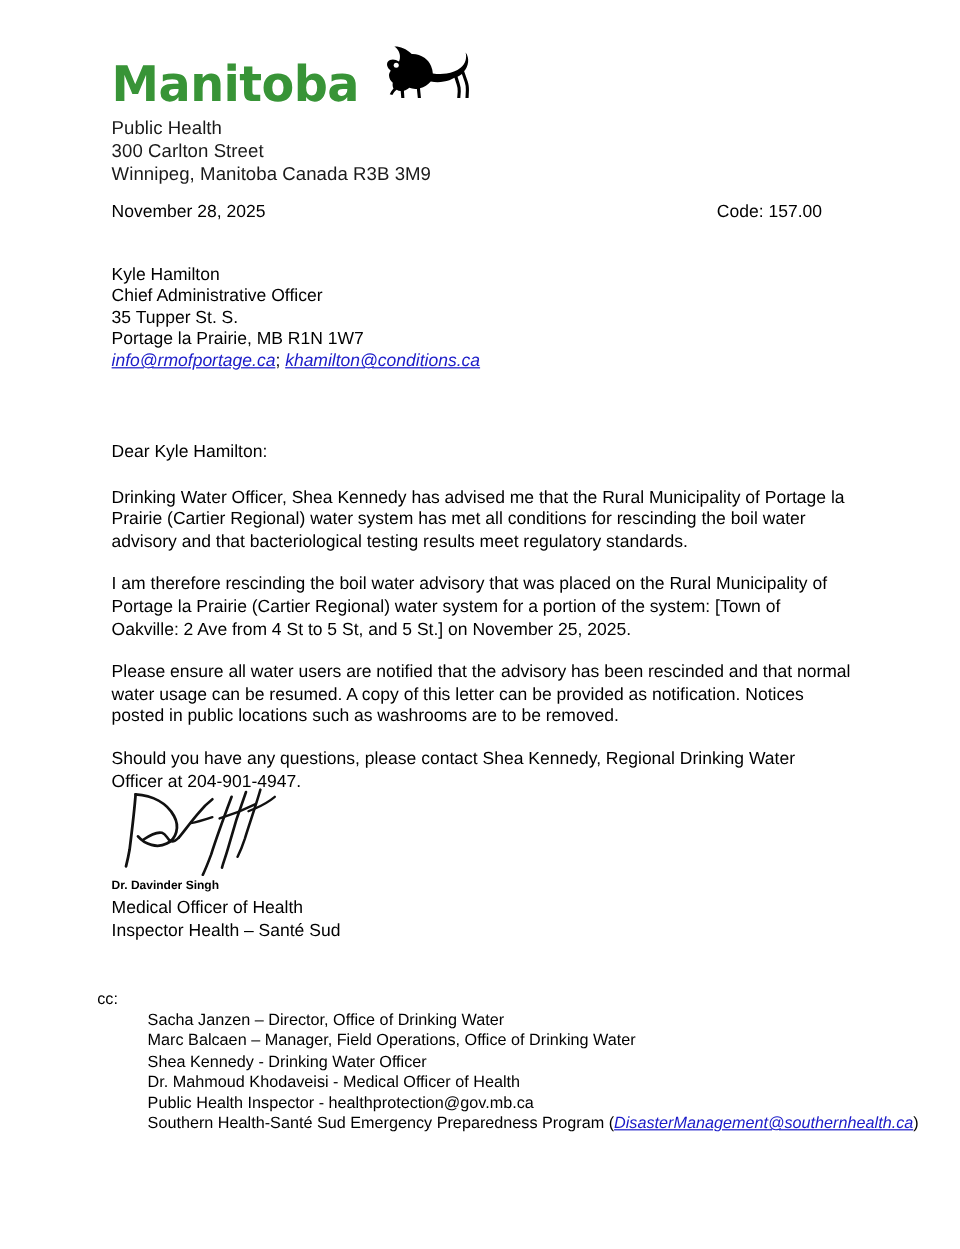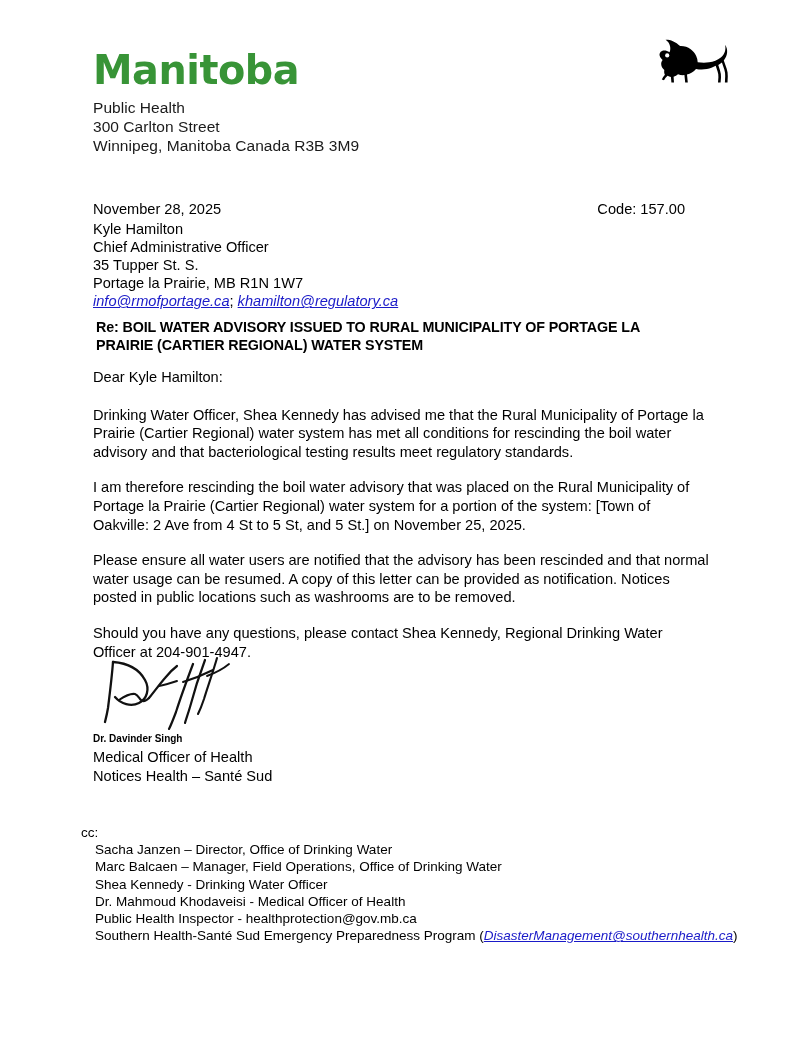--- a/index.html
+++ b/index.html
@@ -29,21 +29,20 @@
     position: absolute;
     left: 93px;
     top: 38px;
     width: 640px;
   }
   .logo-row {
     display: flex;
     align-items: flex-end;
     height: 54px;
     margin-bottom: 6px;
-    justify-content: space-between;
   }
   .wordmark {
     font-family: "DejaVu Sans", sans-serif;
     font-weight: bold;
     font-size: 41px;
     letter-spacing: -0.5px;
     color: #389437;
     line-height: 44px;
     font-style: normal;
     transform: scaleX(0.97);
@@ -59,21 +58,21 @@
     line-height: 19.2px;
     color: #1a1a1a;
     letter-spacing: 0.05px;
   }
   .dept-lines div { white-space: pre; }
 
   
   .date-row {
     position: absolute;
     left: 93px;
-    top: 200px;
+    top: 168px;
     width: 592px;
     display: flex;
     justify-content: space-between;
     font-size: 14.6px;
     line-height: 18px;
   }
 
   
   .recipient {
     position: absolute;
@@ -146,21 +145,21 @@
     font-size: 13.5px;
     line-height: 17.2px;
   }
   .cc-label { margin-bottom: 0px; }
   .cc-list {
     margin: 0;
     padding: 0;
     list-style: none;
     padding-left: 14px;
   }
-  .cc-list li { white-space: pre; }
+  .cc-list li { white-space: pre; margin-left: 28px; }
 </style>
 </head>
 <body>
 
 <div class="page">
 
   <div class="letterhead">
     <div class="logo-row">
       <div class="wordmark">Manitoba</div>
       <div class="bison">
@@ -195,24 +194,23 @@
   <div class="date-row">
     <span>November 28, 2025</span>
     <span>Code: 157.00</span>
   </div>
 
   <div class="recipient">
     <div>Kyle Hamilton</div>
     <div>Chief Administrative Officer</div>
     <div>35 Tupper St. S.</div>
     <div>Portage la Prairie, MB R1N 1W7</div>
-    <div><a class="mail-link" href="#">info@rmofportage.ca</a><span class="sep">; </span><a class="mail-link" href="#">khamilton@regulatory.ca</a></div>
-  </div>
-
-  <div class="subject">Re: BOIL WATER ADVISORY ISSUED TO RURAL MUNICIPALITY OF PORTAGE LA PRAIRIE (CARTIER REGIONAL) WATER SYSTEM</div>
+    <div><a class="mail-link" href="#">info@rmofportage.ca</a><span class="sep">; </span><a class="mail-link" href="#">khamilton@conditions.ca</a></div>
+  </div>
+
 
   <div class="body-block">
     <p class="salutation">Dear Kyle Hamilton:</p>
     <p>Drinking Water Officer, Shea Kennedy has advised me that the Rural Municipality of Portage la Prairie (Cartier Regional) water system has met all conditions for rescinding the boil water advisory and that bacteriological testing results meet regulatory standards.</p>
     <p>I am therefore rescinding the boil water advisory that was placed on the Rural Municipality of Portage la Prairie (Cartier Regional) water system for a portion of the system: [Town of Oakville: 2 Ave from 4 St to 5 St, and 5 St.] on November 25, 2025.</p>
     <p>Please ensure all water users are notified that the advisory has been rescinded and that normal water usage can be resumed.  A copy of this letter can be provided as notification. Notices posted in public locations such as washrooms are to be removed.</p>
     <p>Should you have any questions, please contact Shea Kennedy, Regional Drinking Water Officer at 204-901-4947.</p>
   </div>
 
   <div class="sig-block">
@@ -227,21 +225,21 @@
           <path d="M96,12 C90,28 84,44 79,60 C76,68 74,73 72,77" stroke-width="2.2"></path>
           <path d="M108,8 C102,24 97,40 93,55 C91,62 89,67 88,71" stroke-width="2.2"></path>
           <path d="M86,30 C96,27 106,23 116,18" stroke-width="2.0"></path>
           <path d="M120,6 C116,20 111,34 107,47 C105,53 103,58 101,62" stroke-width="2.1"></path>
           <path d="M110,24 C118,21 126,17 132,12" stroke-width="1.9"></path>
         </g>
       </svg>
     </div>
     <div class="sig-name sig-line">Dr. Davinder Singh</div>
     <div class="sig-line">Medical Officer of Health</div>
-    <div class="sig-line">Notices Health – Santé Sud</div>
+    <div class="sig-line">Inspector Health – Santé Sud</div>
   </div>
 
   <div class="cc-block">
     <div class="cc-label">cc:</div>
     <ul class="cc-list">
       <li>Sacha Janzen – Director, Office of Drinking Water</li>
       <li>Marc Balcaen – Manager, Field Operations, Office of Drinking Water</li>
       <li>Shea Kennedy - Drinking Water Officer</li>
       <li>Dr. Mahmoud Khodaveisi - Medical Officer of Health</li>
       <li>Public Health Inspector - healthprotection@gov.mb.ca</li>

